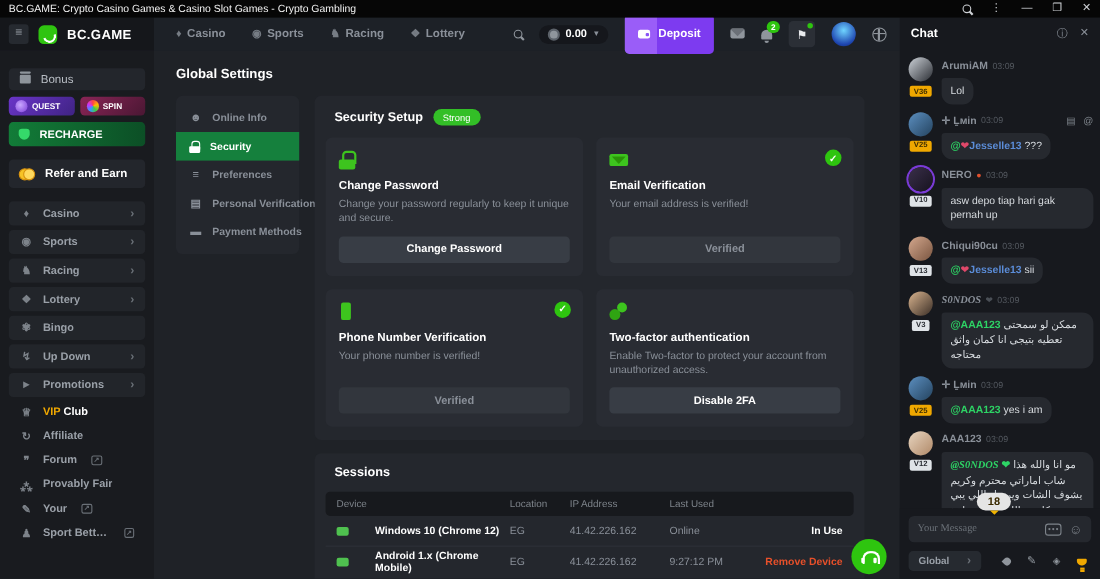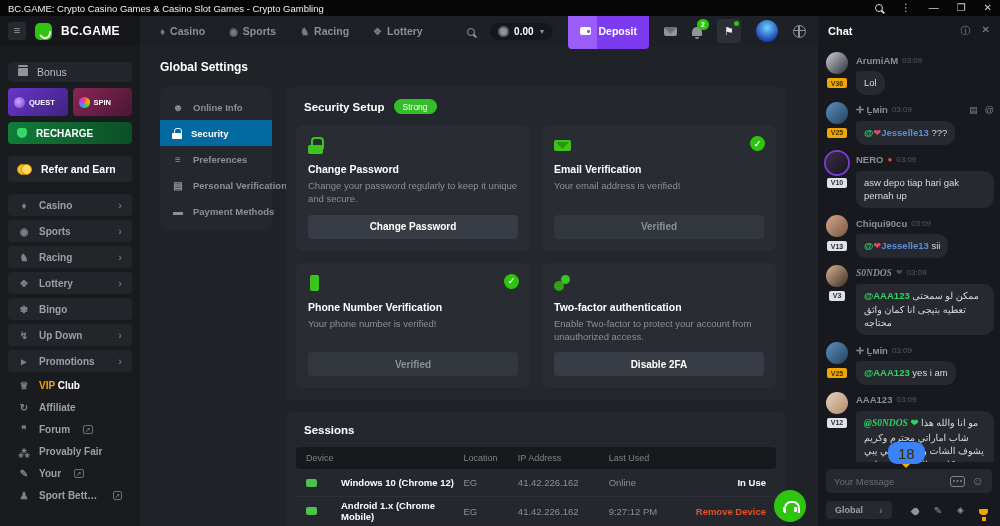--- a/index.html
+++ b/index.html
@@ -53,21 +53,21 @@
   .i-globe::before{content:"";position:absolute;left:0;right:0;top:4px;height:1.5px;background:#8f959c}
   .i-globe::after{content:"";position:absolute;top:0;bottom:0;left:4px;width:1.5px;background:#8f959c}
   
   .body{position:absolute;top:46px;left:0;right:182px;bottom:0;display:flex}
   .sidebar{width:140px;background:#191b1f;padding:16px 8px 0;overflow:hidden;flex-shrink:0}
   .bonus-box{height:20px;background:#23262c;border-radius:4px;display:flex;align-items:center;gap:9px;
     padding:0 10px;color:#b9bec5;font-size:10.5px;font-weight:normal;margin-bottom:6px;cursor:pointer}
   .i-gift{display:inline-block;width:10px;height:8px;background:#8f959c;border-radius:1px;position:relative}
   .i-gift::before{content:"";position:absolute;top:-3px;left:0;right:0;height:2px;background:#8f959c;border-radius:1px}
   .quest-row{display:flex;gap:5px;margin-bottom:6px}
-  .mini-btn{flex:1;height:28px;border:none;border-radius:4px;display:flex;align-items:center;gap:4px;
+  .mini-btn{flex:1;height:17px;border:none;border-radius:4px;display:flex;align-items:center;gap:4px;
     padding:0 6px;color:#fff;font-size:7.5px;font-weight:bold;cursor:pointer;font-family:inherit}
   .quest-btn{background:linear-gradient(135deg,#6a35c8,#3f2383)}
   .i-quest{width:11px;height:11px;border-radius:50%;background:radial-gradient(circle at 40% 40%,#c9a7ff,#7a3bd6);flex-shrink:0}
   .spin-btn{background:linear-gradient(135deg,#8a2556,#4a1733)}
   .i-spin{width:11px;height:11px;border-radius:50%;flex-shrink:0;
     background:conic-gradient(#f44,#fb0,#4c4,#39f,#c3f,#f44)}
   .recharge-btn{width:100%;height:22px;border:none;border-radius:4px;cursor:pointer;font-family:inherit;
     background:linear-gradient(90deg,#127c38,#0c4f26);display:flex;align-items:center;gap:9px;
     padding:0 9px;color:#fff;font-weight:bold;font-size:10px;margin-bottom:12px}
   .i-recharge{width:10px;height:10px;background:#35d96a;border-radius:3px 3px 5px 5px}
@@ -86,21 +86,21 @@
   .side-label{white-space:nowrap;overflow:hidden;text-overflow:ellipsis}
   .vip-accent{color:#f0a800}
   .vip-label{color:#fff}
   
   .main{flex:1;background:#1f2227;position:relative;padding:14px 0 0 20px;overflow:hidden}
   .gs-title{color:#fff;font-weight:bold;font-size:12px;margin-bottom:13px}
   .content-row{display:flex;align-items:flex-start}
   .settings-nav{width:112px;background:#24272d;border-radius:6px;padding:7px 0;margin-right:14px;flex-shrink:0}
   .set-item{height:26px;display:flex;align-items:center;gap:9px;padding:0 12px;color:#8a9099;
     font-size:9.5px;font-weight:bold;cursor:pointer;white-space:nowrap}
-  .set-item.active{background:#0369a1;color:#fff}
+  .set-item.active{background:#15803d;color:#fff}
   .set-glyph{width:12px;font-size:10px;text-align:center;flex-shrink:0}
   .mini-lock{position:relative;width:10px;height:11px}
   .mini-lock::before{content:"";position:absolute;left:2px;top:0;width:6px;height:6px;border:1.5px solid #fff;border-radius:3px 3px 0 0}
   .mini-lock::after{content:"";position:absolute;left:0;bottom:0;width:10px;height:6px;background:#fff;border-radius:1px}
   .panels{width:500px}
   .security-panel{background:#24272d;border-radius:6px;padding:12px 10px;margin-bottom:12px}
   .sec-head{display:flex;align-items:center;gap:9px;margin:0 0 11px 8px}
   .sec-title,.sessions-title{color:#fff;font-weight:bold;font-size:11.5px}
   .strong-pill{background:#33bf27;color:#fff;font-size:8.5px;font-weight:normal;border-radius:9px;padding:2.5px 9px}
   .sec-grid{display:grid;grid-template-columns:1fr 1fr;gap:12px}
@@ -157,27 +157,27 @@
   .nsuffix{font-size:8px}
   .mtime{color:#555a61;font-size:8px;flex-shrink:0}
   .msg-actions{margin-left:auto;display:flex;gap:7px;color:#7d838a;font-size:9px}
   .msg-actions span{cursor:pointer}
   .bubble{display:inline-block;background:#26292f;border-radius:3px 10px 10px 10px;padding:5px 8px;
     font-size:9.5px;line-height:1.45;color:#d8dce0;max-width:140px;overflow-wrap:break-word}
   .seg-mention{color:#2dd465;font-weight:bold}
   .seg-blue{color:#5b8dd9;font-weight:bold}
   .seg-heart{color:#e0486a}
   .seg-fancy{font-family:"Liberation Serif",serif;font-style:italic;font-weight:bold}
-  .unread-pill{position:absolute;left:70px;bottom:62px;background:#3b82f6;color:#3a2a00;font-size:15px;
-    font-weight:normal;border-radius:9px;padding:2.5px 10px;z-index:3;cursor:pointer}
+  .unread-pill{position:absolute;left:70px;bottom:62px;background:#e5e5e5;color:#3a2a00;font-size:10px;
+    font-weight:bold;border-radius:9px;padding:2.5px 10px;z-index:3;cursor:pointer}
   .unread-pill::after{content:"";position:absolute;bottom:-4px;left:50%;margin-left:-4px;
     border:4px solid transparent;border-top-color:#f0b400;border-bottom:0}
   .chat-footer{padding:7px 8px;background:#17191e;z-index:2;flex-shrink:0}
   .chat-input{height:24px;background:#25282e;border-radius:5px;display:flex;align-items:center;padding:0 8px;gap:7px}
-  .chat-input input{flex:1;background:transparent;border:none;outline:none;color:#c8ccd1;font-size:9.5px;min-width:0;font-family:Liberation Sans, sans-serif}
+  .chat-input input{flex:1;background:transparent;border:none;outline:none;color:#c8ccd1;font-size:9.5px;min-width:0;font-family:Liberation Serif, serif}
   .chat-input input::placeholder{color:#6a7077}
   .gif-ico{width:15px;height:11px;border:1.3px solid #7d838a;border-radius:3px;flex-shrink:0;position:relative;cursor:pointer}
   .gif-ico::after{content:"";position:absolute;left:2px;top:3.5px;width:2px;height:2px;background:#7d838a;border-radius:50%;box-shadow:3.5px 0 0 #7d838a,7px 0 0 #7d838a}
   .smile-ico{color:#7d838a;font-size:12px;line-height:1;cursor:pointer}
   .chat-bar{display:flex;align-items:center;margin-top:8px}
   .global-pill{height:18px;background:#262a30;border-radius:4px;display:flex;align-items:center;gap:16px;
     padding:0 9px;color:#9aa0a8;font-size:9px;font-weight:bold;cursor:pointer}
   .bar-ics{margin-left:auto;display:flex;align-items:center;gap:15px;color:#8f959c;padding-right:4px}
   .bar-ics>span{cursor:pointer}
   .i-drop{display:inline-block;width:7px;height:7px;background:#8f959c;border-radius:0 50% 50% 50%;transform:rotate(-45deg)}

